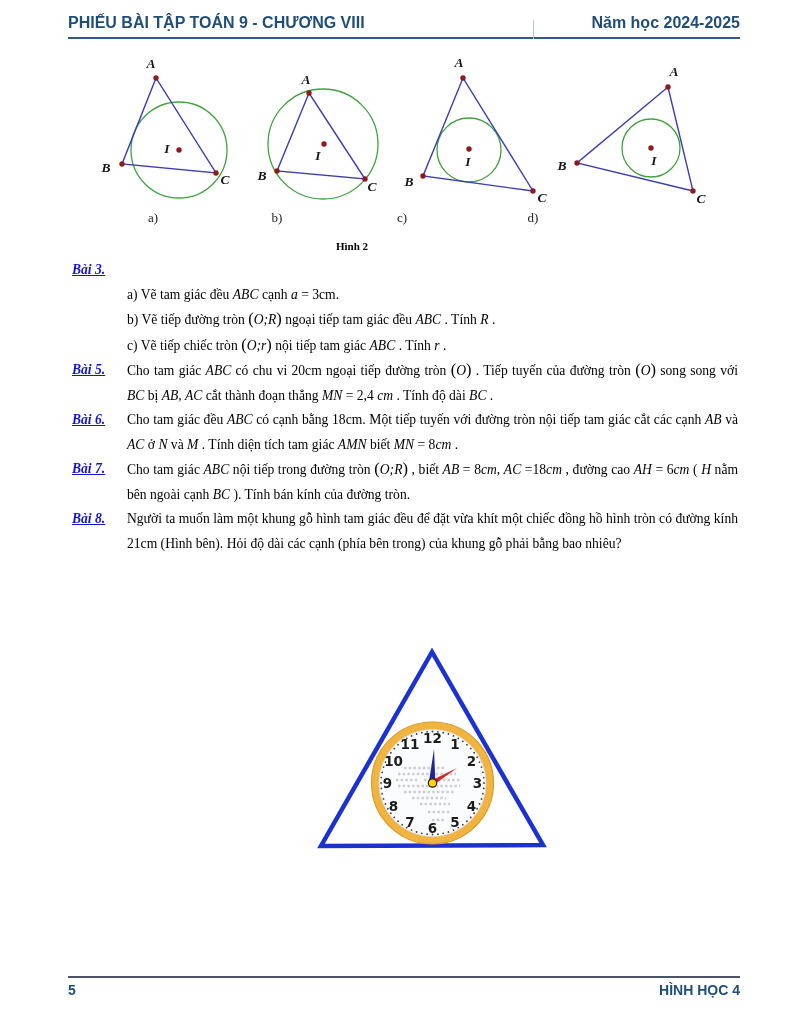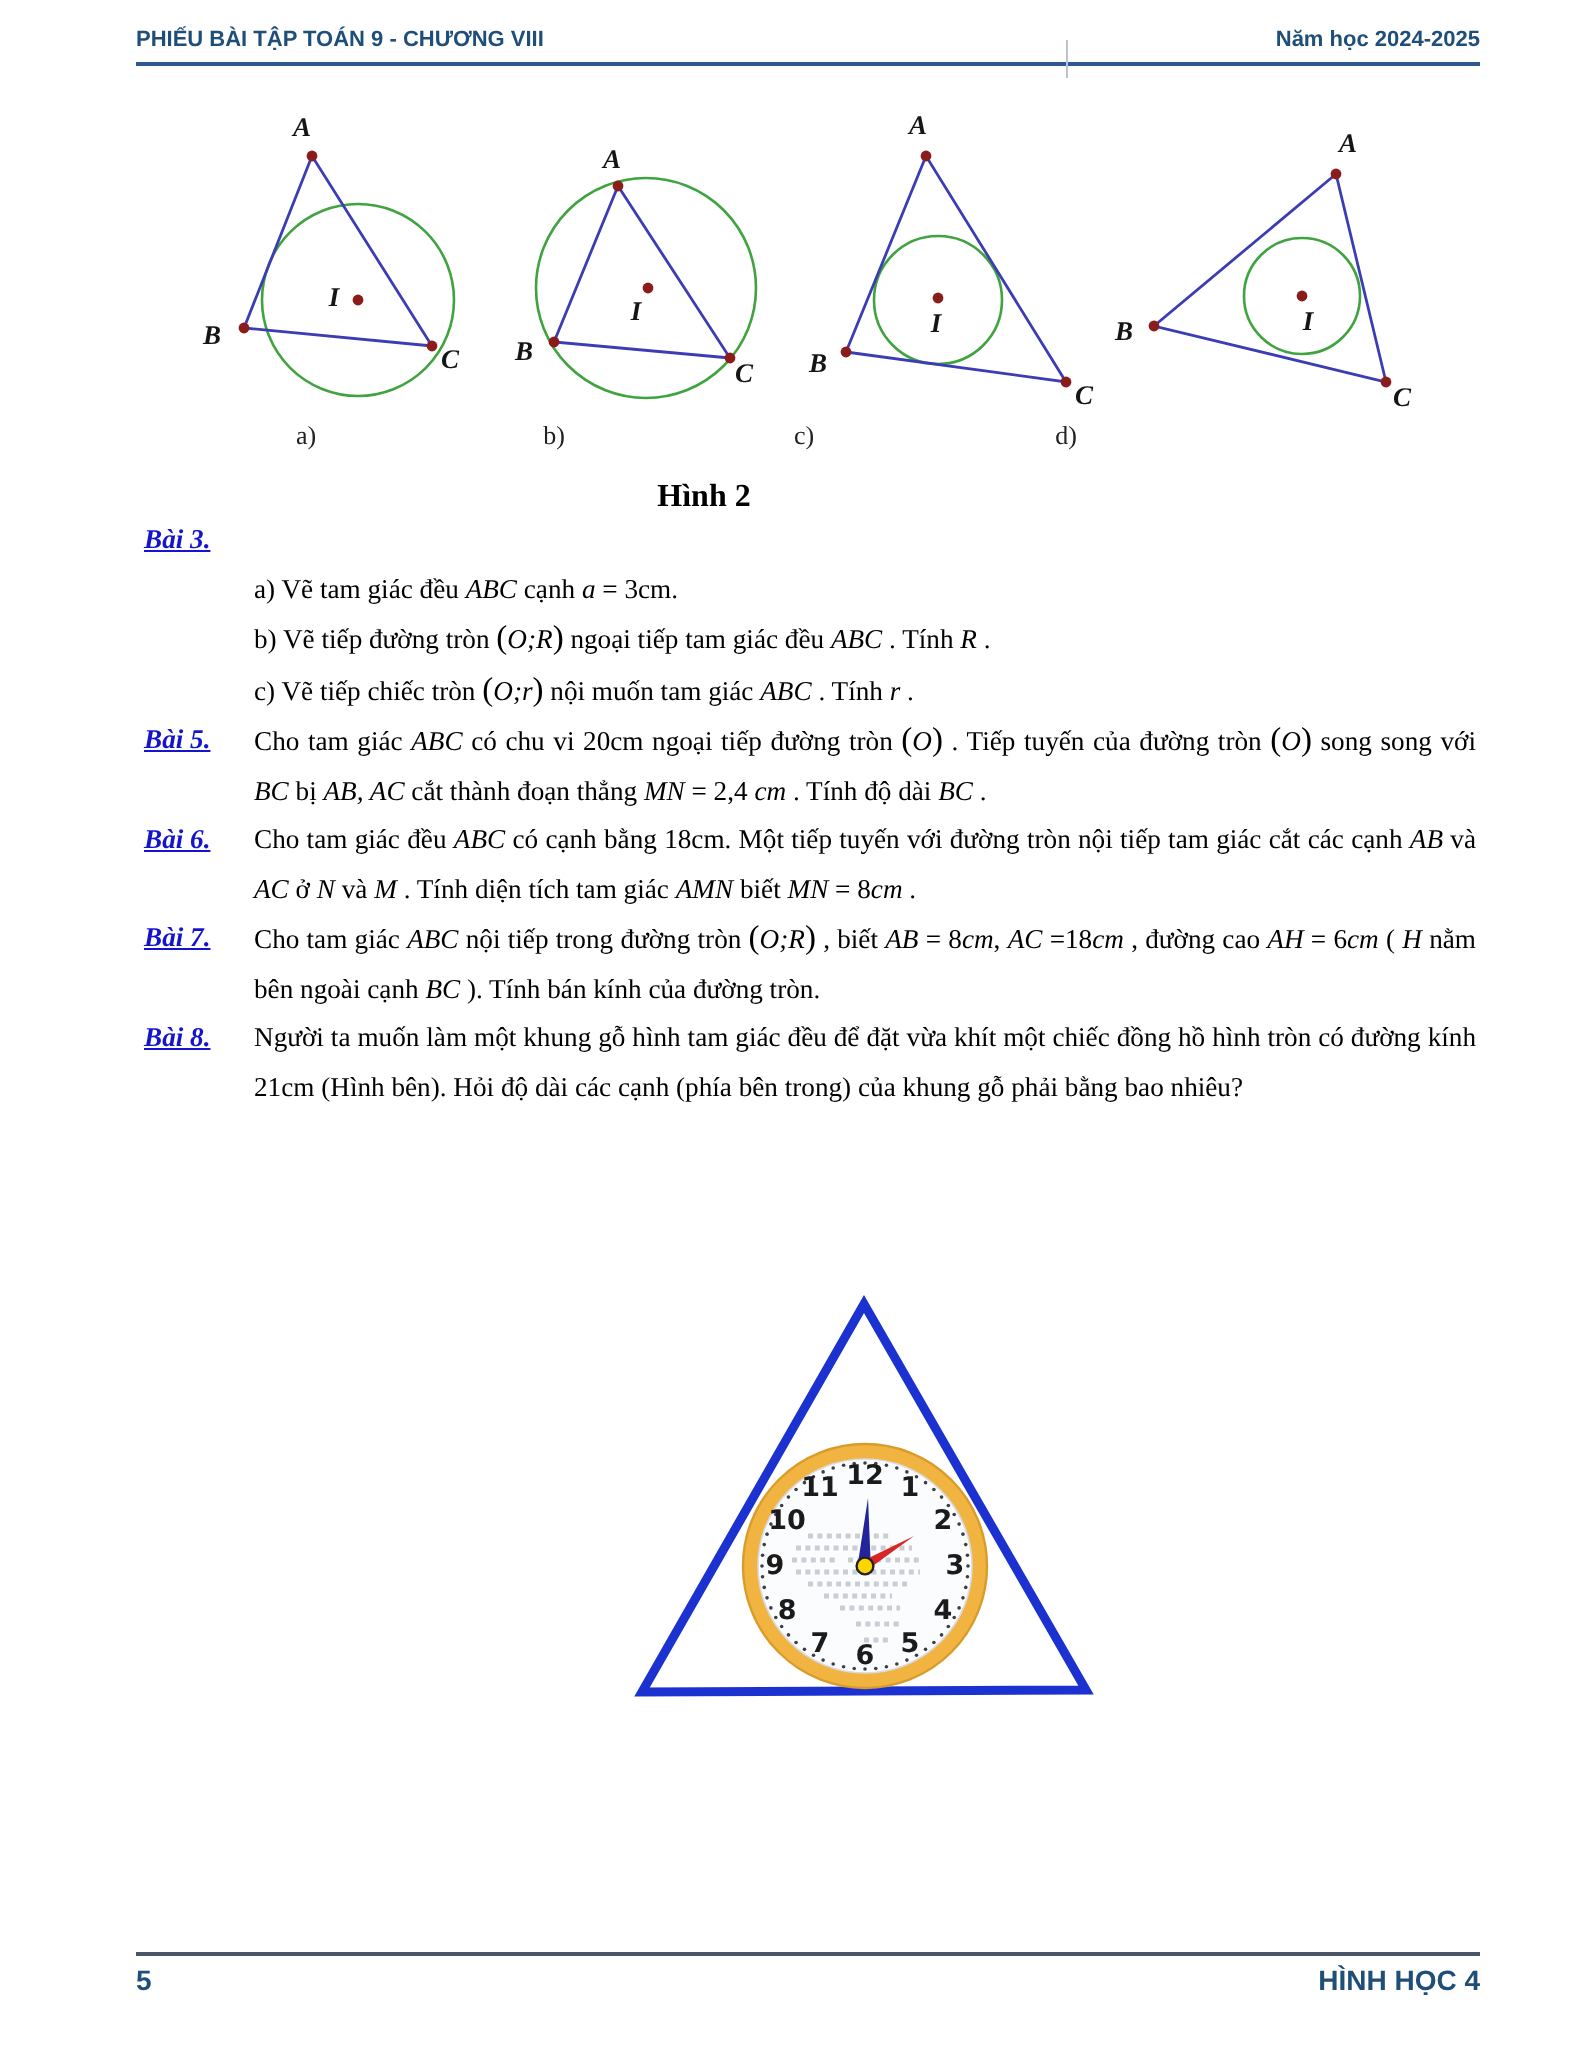--- a/index.html
+++ b/index.html
@@ -2,31 +2,31 @@
 <html><head>
 <meta charset="utf-8">
 <style>
   html,body{margin:0;padding:0;background:#fff;}
   .page{position:relative;width:792px;height:1024px;background:#ffffff;overflow:hidden;
         font-family:"Liberation Serif",serif;color:#000;}
 
   
   .header{position:absolute;left:68px;top:14px;width:672px;display:flex;
           justify-content:space-between;align-items:flex-end;
-          font-family:"Liberation Sans",sans-serif;font-weight:bold;font-size:11px;
+          font-family:"Liberation Sans",sans-serif;font-weight:bold;font-size:16px;
           color:#1F4E79;padding-bottom:5px;border-bottom:2.5px solid #2E5A8F;}
   .header-vline{position:absolute;left:533px;top:20px;width:1px;height:19px;background:#b9c4d4;}
 
   
   .figures{position:absolute;left:0;top:50px;width:792px;height:185px;}
   .v-label{font-family:"Liberation Serif",serif;font-size:13.5px;font-style:italic;
            font-weight:bold;fill:#151515;}
   .fig-tag{font-family:"Liberation Serif",serif;font-size:13px;fill:#222;}
   .caption{position:absolute;left:72px;top:240px;width:560px;text-align:center;
-           font-weight:bold;font-size:16px;color:#000;}
+           font-weight:bold;font-size:11px;color:#000;}
 
   
   .problems{position:absolute;left:72px;top:258px;width:666px;
             font-size:13.6px;line-height:24.5px;}
   .problem{margin:0;}
   .problem.inline{display:flex;align-items:flex-start;}
   .bai-label{color:#1414CE;font-weight:bold;font-style:italic;
              text-decoration:underline;white-space:nowrap;}
   .problem.inline .bai-label{flex:0 0 55px;width:55px;}
   .para{flex:1;text-align:justify;}
@@ -111,21 +111,21 @@
     </svg>
 
   <div class="caption">Hình 2</div>
 
   <div class="problems" id="problems">
       <div class="problem">
         <div><span class="bai-label">Bài 3.</span></div>
         <div class="lines">
           <div class="line"><span class="plain">a) Vẽ tam giác đều </span><span class="math">ABC</span><span class="plain"> cạnh </span><span class="math">a</span><span class="plain"> = 3cm.</span></div>
           <div class="line"><span class="plain">b) Vẽ tiếp đường tròn </span><span class="paren">(</span><span class="math">O;R</span><span class="paren">)</span><span class="plain"> ngoại tiếp tam giác đều </span><span class="math">ABC</span><span class="plain"> . Tính </span><span class="math">R</span><span class="plain"> .</span></div>
-          <div class="line"><span class="plain">c) Vẽ tiếp chiếc tròn </span><span class="paren">(</span><span class="math">O;r</span><span class="paren">)</span><span class="plain"> nội muốn tam giác </span><span class="math">ABC</span><span class="plain"> . Tính </span><span class="math">r</span><span class="plain"> .</span></div>
+          <div class="line"><span class="plain">c) Vẽ tiếp chiếc tròn </span><span class="paren">(</span><span class="math">O;r</span><span class="paren">)</span><span class="plain"> nội tiếp tam giác </span><span class="math">ABC</span><span class="plain"> . Tính </span><span class="math">r</span><span class="plain"> .</span></div>
         </div>
       </div>
       <div class="problem inline">
         <span class="bai-label">Bài 5.</span>
         <div class="para"><span class="plain">Cho tam giác </span><span class="math">ABC</span><span class="plain"> có chu vi 20cm ngoại tiếp đường tròn </span><span class="paren">(</span><span class="math">O</span><span class="paren">)</span><span class="plain"> . Tiếp tuyến của đường tròn </span><span class="paren">(</span><span class="math">O</span><span class="paren">)</span><span class="plain"> song song với </span><span class="math">BC</span><span class="plain"> bị </span><span class="math">AB, AC</span><span class="plain"> cắt thành đoạn thẳng </span><span class="math">MN</span><span class="plain"> = 2,4 </span><span class="math">cm</span><span class="plain"> . Tính độ dài </span><span class="math">BC</span><span class="plain"> .</span></div>
       </div>
       <div class="problem inline">
         <span class="bai-label">Bài 6.</span>
         <div class="para"><span class="plain">Cho tam giác đều </span><span class="math">ABC</span><span class="plain"> có cạnh bằng 18cm. Một tiếp tuyến với đường tròn nội tiếp tam giác cắt các cạnh </span><span class="math">AB</span><span class="plain"> và </span><span class="math">AC</span><span class="plain"> ở </span><span class="math">N</span><span class="plain"> và </span><span class="math">M</span><span class="plain"> . Tính diện tích tam giác </span><span class="math">AMN</span><span class="plain"> biết </span><span class="math">MN</span><span class="plain"> = 8</span><span class="math">cm</span><span class="plain"> .</span></div>
       </div>

